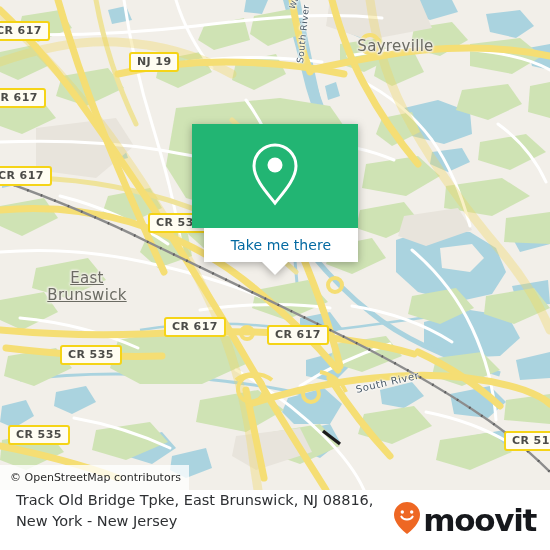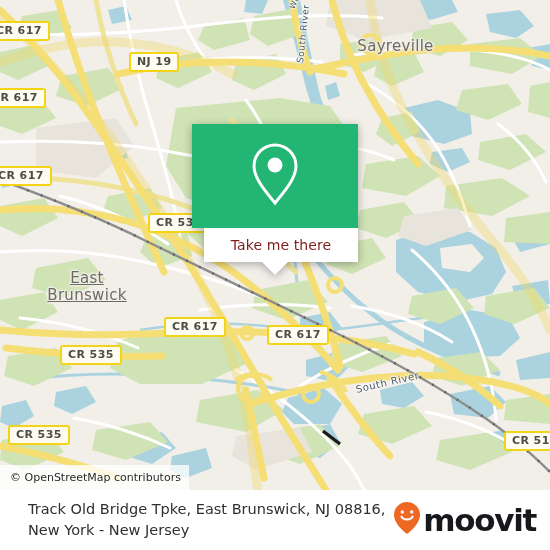--- a/index.html
+++ b/index.html
@@ -110,21 +110,21 @@
     left: 50%;
     top: 50%;
     transform: translate(-50%,-50%);
   }
   .popup-action {
     background: #ffffff;
     height: 34px;
     display: flex;
     align-items: center;
     justify-content: center;
-    color: #7f1d1d;
+    color: #0369a1;
     font-family: "DejaVu Sans", sans-serif;
     font-size: 14px;
     letter-spacing: .1px;
     cursor: pointer;
     margin-left: 12px;
   }
   .popup-tail {
     position: absolute;
     left: 50%;
     top: 138px;
@@ -136,23 +136,22 @@
   }
 
   
   .footer {
     position: absolute;
     left: 0; top: 490px;
     width: 550px;
     height: 60px;
     background: #ffffff;
     display: flex;
-    align-items: center;
     justify-content: space-between;
-    padding: 0 14px 0 28px;
+    padding: 0 14px 0 16px;
     box-sizing: border-box;
   }
   .footer-title {
     color: #2e3033;
     font-family: "DejaVu Sans", sans-serif;
     font-size: 14.5px;
     line-height: 21px;
     max-width: 400px;
   }
   .brand {

